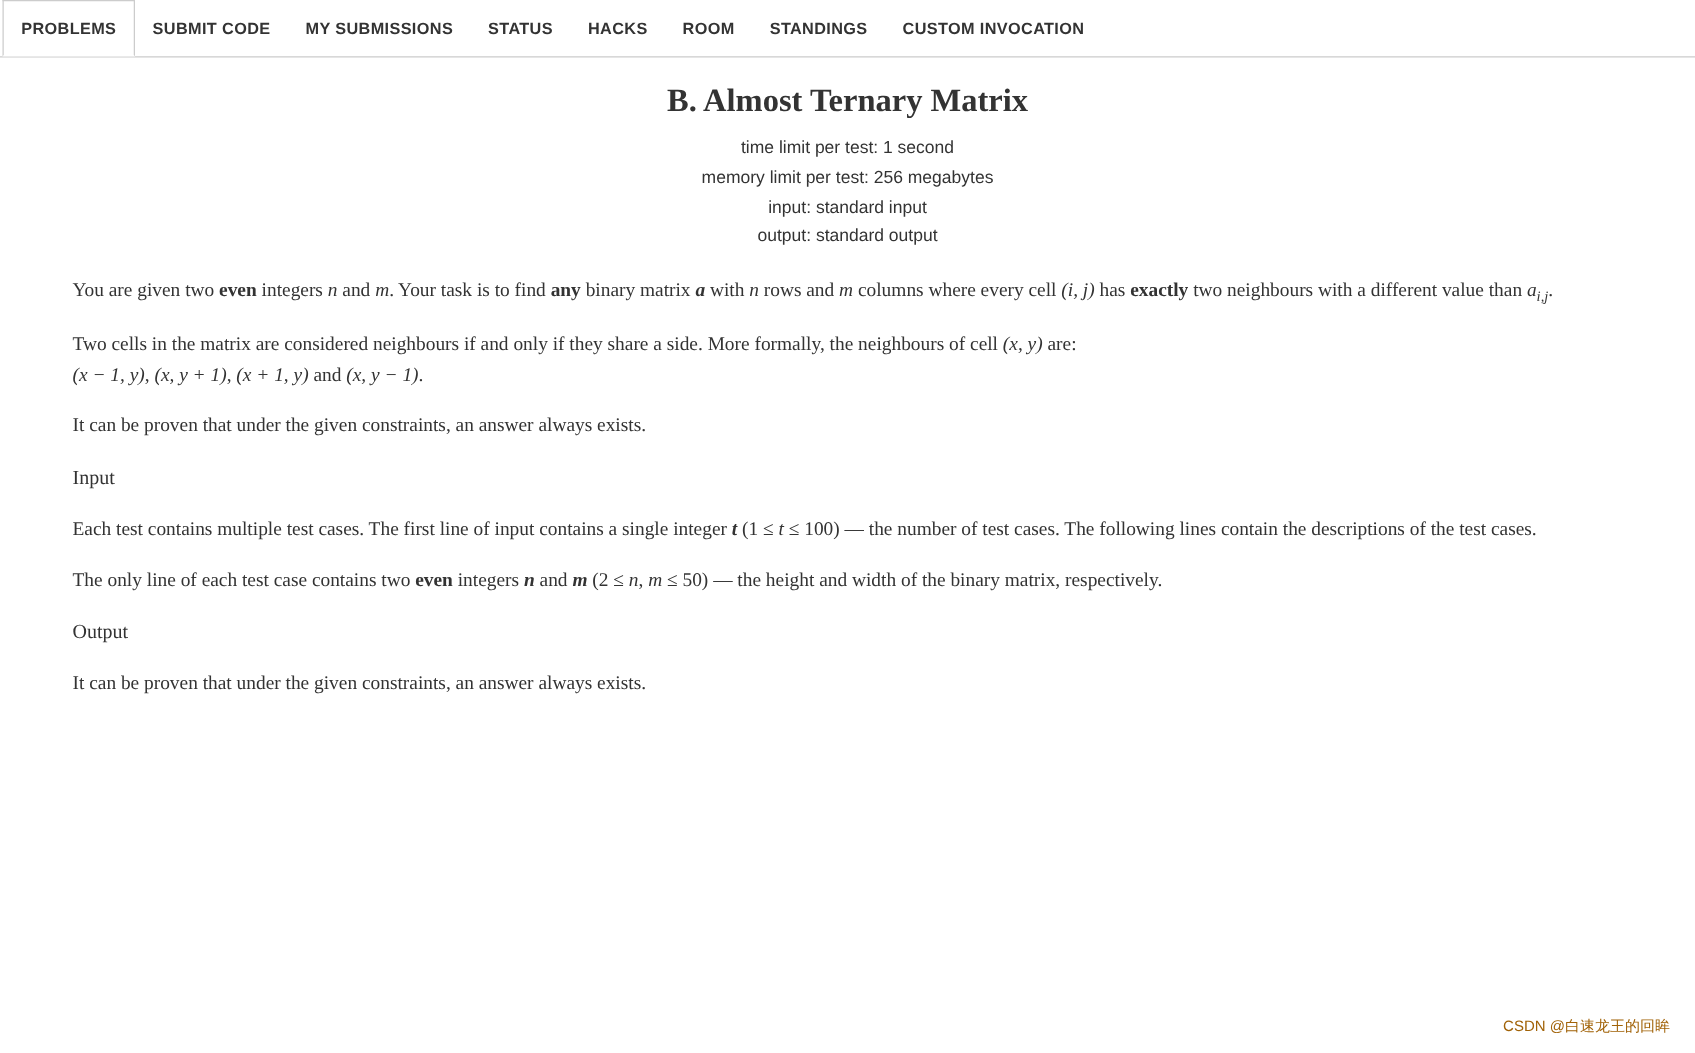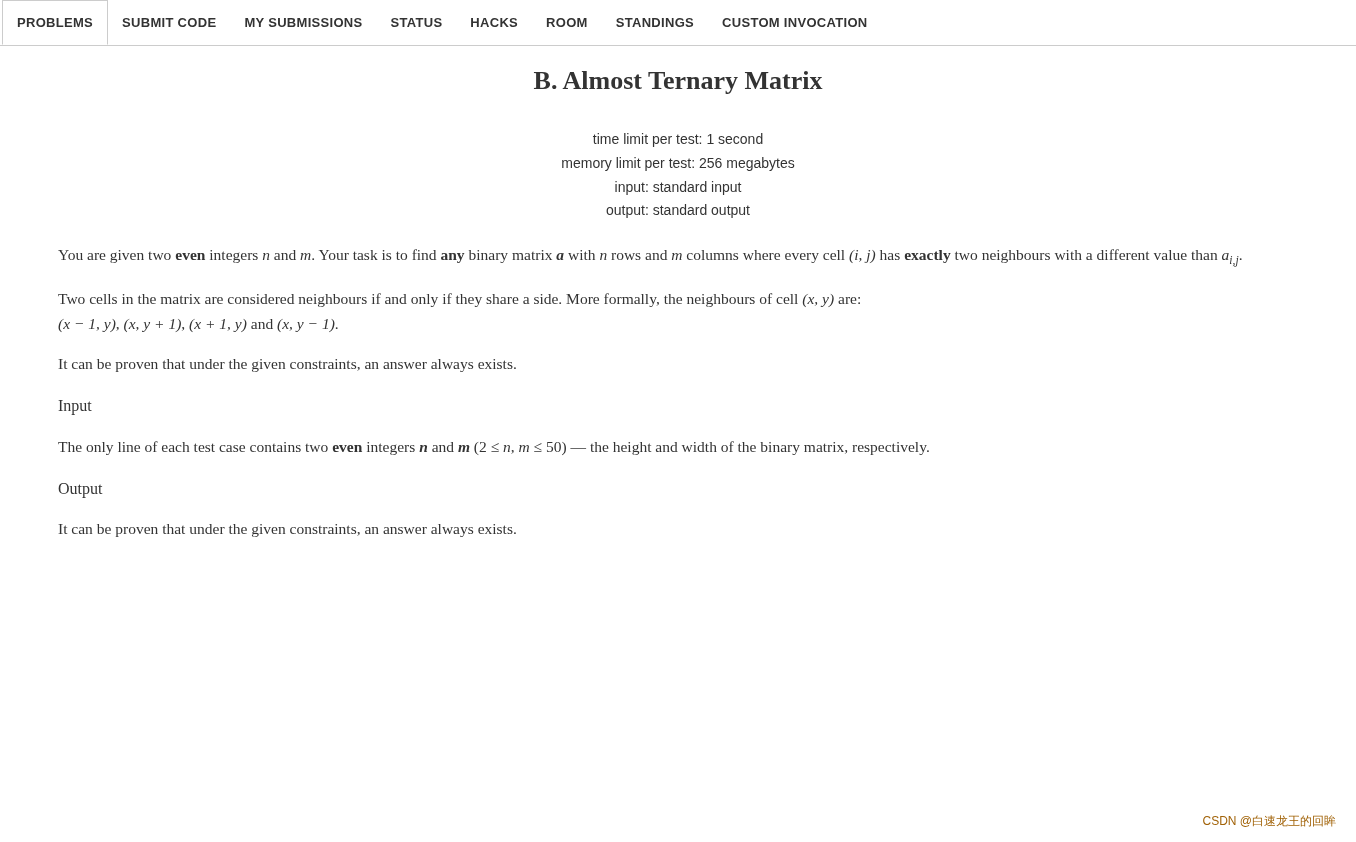--- a/index.html
+++ b/index.html
@@ -45,21 +45,21 @@
       max-width: 1300px;
       margin: 0 auto;
       padding: 20px 30px 40px 30px;
     }
 
     
     .problem-title {
       text-align: center;
       font-size: 26px;
       font-weight: bold;
-      margin-bottom: 32px;
+      margin-bottom: 10px;
       font-family: Georgia, serif;
     }
     .problem-meta {
       text-align: center;
       font-family: Arial, sans-serif;
       font-size: 14px;
       color: #333;
       line-height: 1.7;
       margin-bottom: 20px;
     }
@@ -139,20 +139,23 @@
     <p>
       Two cells in the matrix are considered neighbours if and only if they share a side. More formally, the neighbours of cell <span class="math-italic">(x, y)</span> are:<br>
       <span class="math-italic">(x − 1, y)</span>, <span class="math-italic">(x, y + 1)</span>, <span class="math-italic">(x + 1, y)</span> and <span class="math-italic">(x, y − 1)</span>.
     </p>
 
     <p>
       It can be proven that under the given constraints, an answer always exists.
     </p>
 
     <p class="section-title">Input</p>
+    <p>
+      Each test contains multiple test cases. The first line of input contains a single integer <span class="math-bold-italic">t</span> (1 ≤ <span class="math-italic">t</span> ≤ 100) — the number of test cases. The following lines contain the descriptions of the test cases.
+    </p>
 
     <p>
       The only line of each test case contains two <span class="bold-word">even</span> integers <span class="math-bold-italic">n</span> and <span class="math-bold-italic">m</span> (2 ≤ <span class="math-italic">n</span>, <span class="math-italic">m</span> ≤ 50) — the height and width of the binary matrix, respectively.
     </p>
 
     <p class="section-title">Output</p>
 
     <p>
       It can be proven that under the given constraints, an answer always exists.
     </p>

